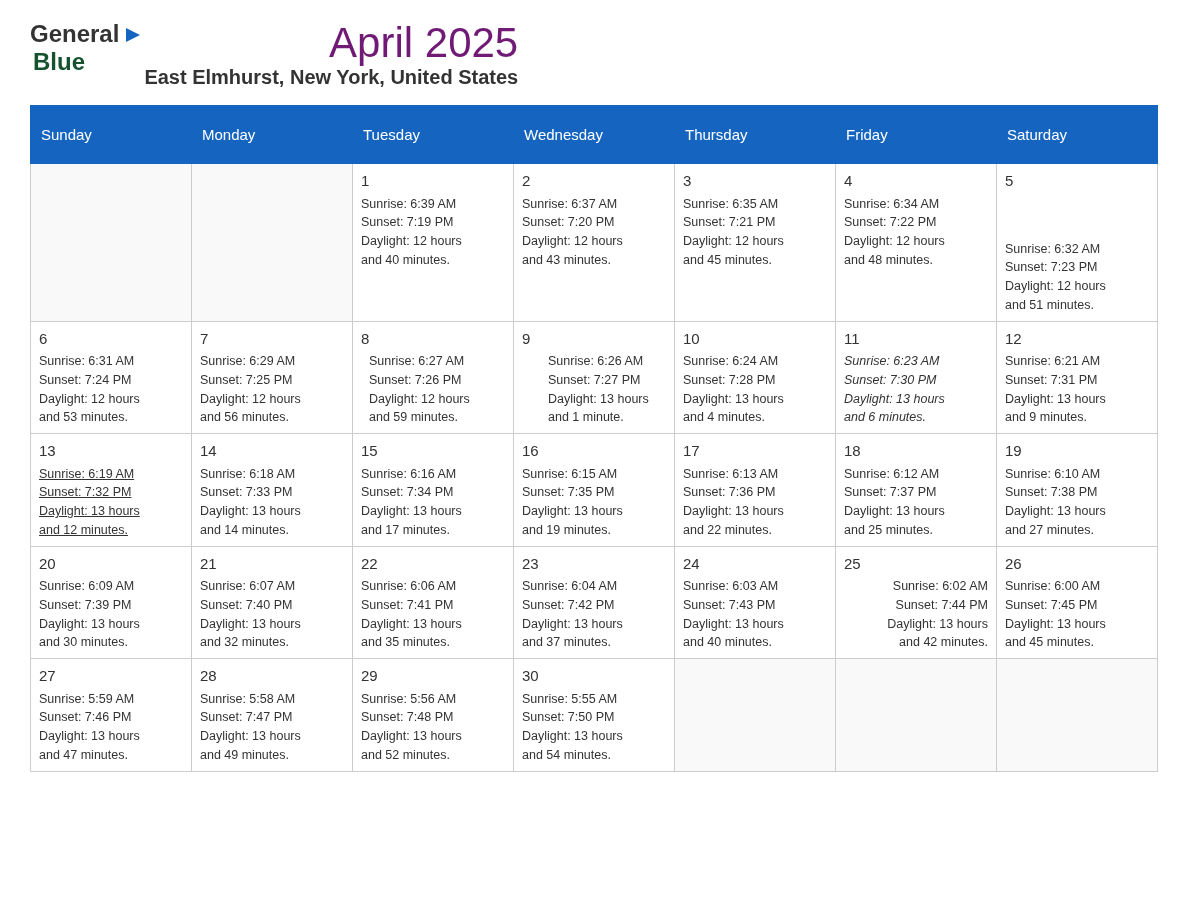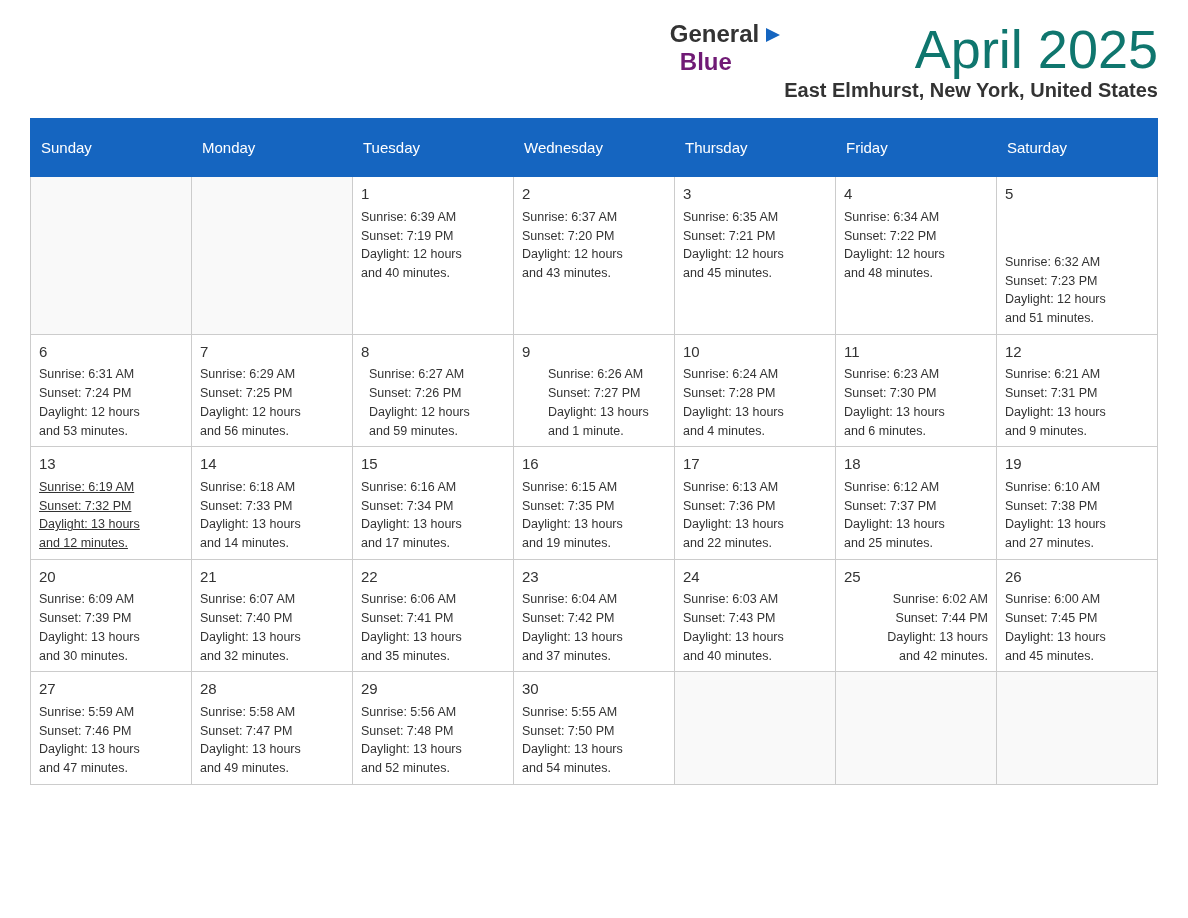--- a/index.html
+++ b/index.html
@@ -6,31 +6,31 @@
     body {
       font-family: Arial, sans-serif;
       background: #fff;
       color: #333;
       padding: 20px 30px;
       width: 1188px;
       min-height: 918px;
     }
     .header {
       display: flex;
-      justify-content: flex-end;
+      justify-content: flex-start;
       align-items: flex-start;
       margin-bottom: 16px;
     }
     .title-section {
       text-align: right;
     }
     .month-title {
-      font-size: 54px;
+      font-size: 42px;
       font-weight: normal;
-      color: #0f766e;
+      color: #701a75;
       line-height: 1.1;
     }
     .location-title {
       font-size: 20px;
       color: #333;
       font-weight: bold;
     }
     .calendar {
       width: 100%;
       border-collapse: collapse;
@@ -85,21 +85,21 @@
 
 <div class="header">
   <div class="logo-wrapper">
     <div class="logo-row">
       <span style="font-size:24px;font-weight:bold;color:#333;">General</span>
       <svg width="22" height="22" viewBox="0 0 22 22" style="margin-left:3px;margin-top:2px;">
         <polygon points="4,4 18,11 4,18" fill="#1565c0"></polygon>
       </svg>
     </div>
     <div>
-      <span style="font-size:24px;font-weight:bold;color:#701a75;margin-left:10px;">Blue</span>
+      <span style="font-size:24px;font-weight:bold;color:#14532d;margin-left:3px;">Blue</span>
     </div>
   </div>
   <div class="title-section">
     <div class="month-title">April 2025</div>
     <div class="location-title">East Elmhurst, New York, United States</div>
   </div>
 </div>
 
 <table class="calendar">
   <thead>
@@ -184,21 +184,21 @@
         </td>
         <td>
           <span class="day-number">10</span>
           <div class="day-info" style="white-space: pre-line;">Sunrise: 6:24 AM
 Sunset: 7:28 PM
 Daylight: 13 hours
 and 4 minutes.</div>
         </td>
         <td>
           <span class="day-number">11</span>
-          <div class="day-info" style="white-space: pre-line;">Sunrise: 6:23 AM
+          <div class="day-info" style="white-space: pre-line; font-style: italic;">Sunrise: 6:23 AM
 Sunset: 7:30 PM
 Daylight: 13 hours
 and 6 minutes.</div>
         </td>
         <td>
           <span class="day-number">12</span>
           <div class="day-info" style="white-space: pre-line;">Sunrise: 6:21 AM
 Sunset: 7:31 PM
 Daylight: 13 hours
 and 9 minutes.</div>

